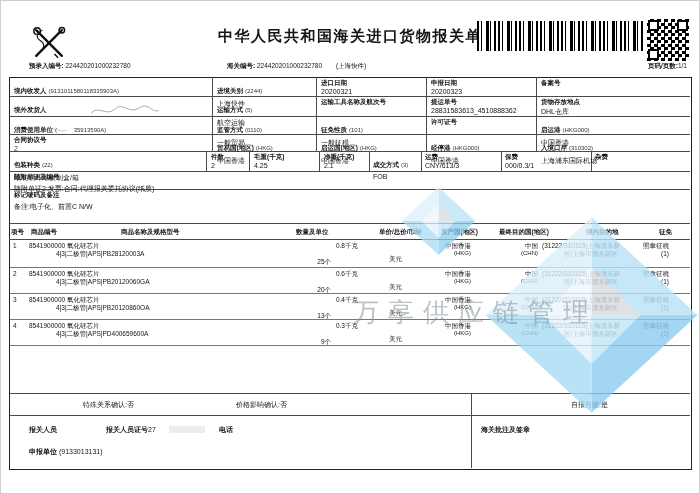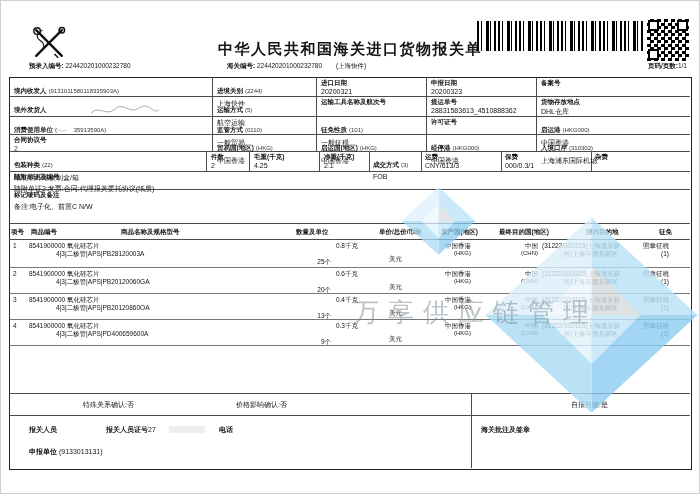--- a/index.html
+++ b/index.html
@@ -1,19 +1,19 @@
 <!DOCTYPE html>
 <html><head>
 <meta charset="utf-8">
 <style>
   html,body{margin:0;padding:0;background:#fff;}
   .page{position:relative;width:700px;height:494px;background:#fff;border:1px solid #cfcfcf;
         box-sizing:border-box;font-family:"Liberation Sans","DejaVu Sans",sans-serif;color:#141414;overflow:hidden;}
   .abs{position:absolute;}
-  .title{left:0;right:0;top:26px;text-align:center;font-size:15px;font-weight:700;letter-spacing:1.5px;margin-top:13px;}
+  .title{left:0;right:0;top:26px;text-align:center;font-size:15px;font-weight:700;letter-spacing:1.5px;}
   .meta{font-size:6.5px;}
   .meta b{font-weight:700;}
   .obox{left:8px;top:76px;width:681px;height:391px;border:1.5px solid #222;}
   .hl{height:1px;background:#4a4a4a;}
   .vl{width:1px;background:#4a4a4a;}
   .f .l{font-size:6.5px;font-weight:700;line-height:1.15;white-space:nowrap;}
   .f .c{font-size:6px;font-weight:400;color:#333;margin-left:2px;white-space:pre;}
   .f .v{font-size:7px;margin-top:1.5px;white-space:nowrap;}
   .blk .l{font-size:6.5px;font-weight:700;}
   .blk .v{font-size:7px;margin-top:1.5px;}

